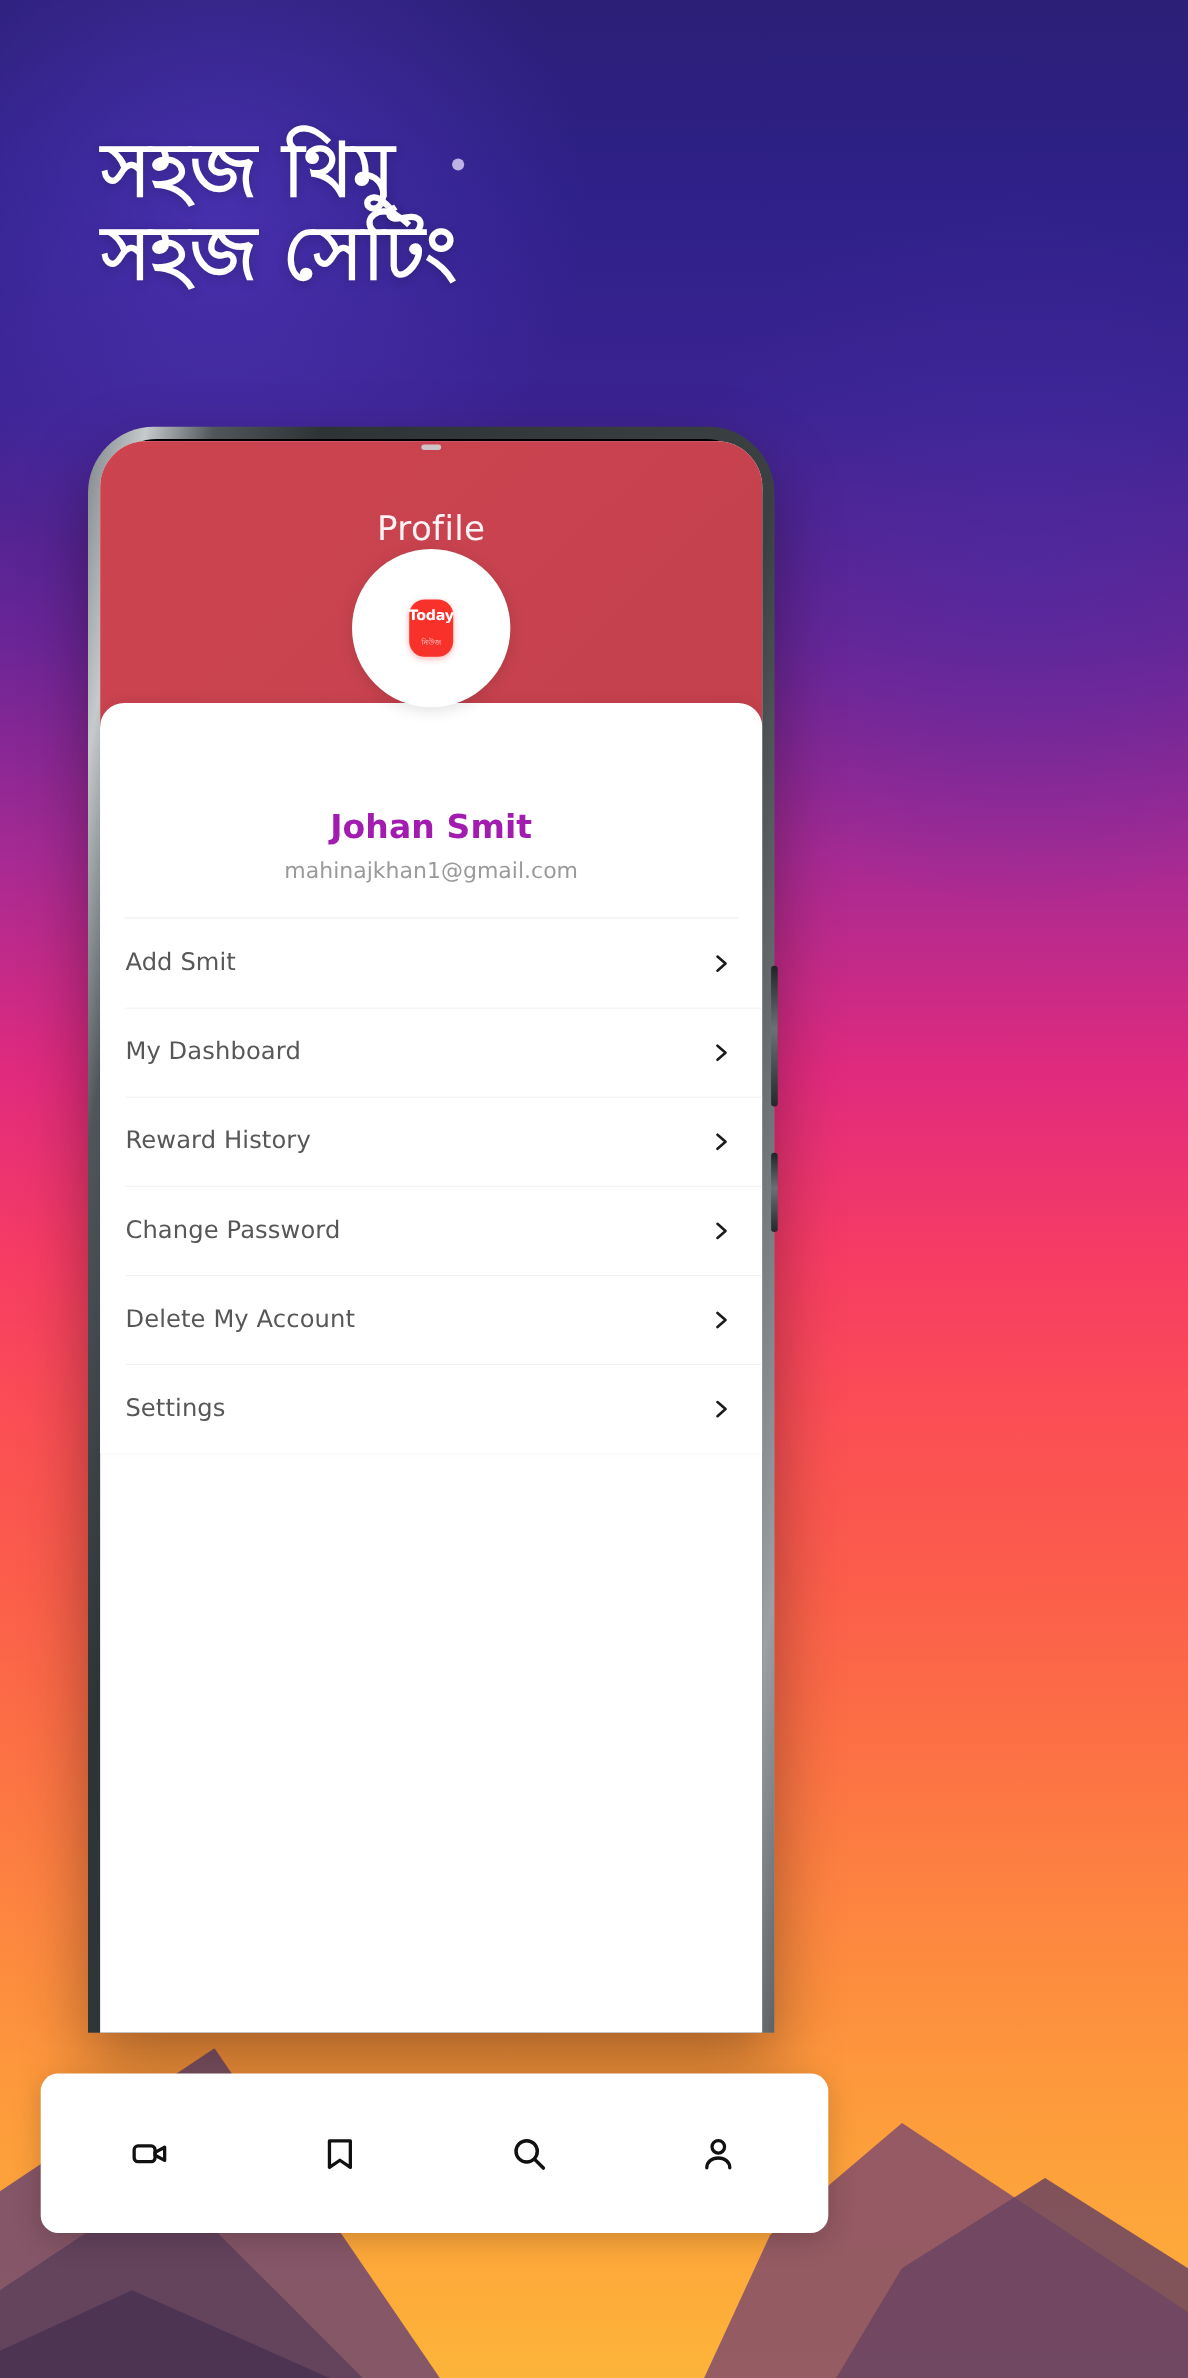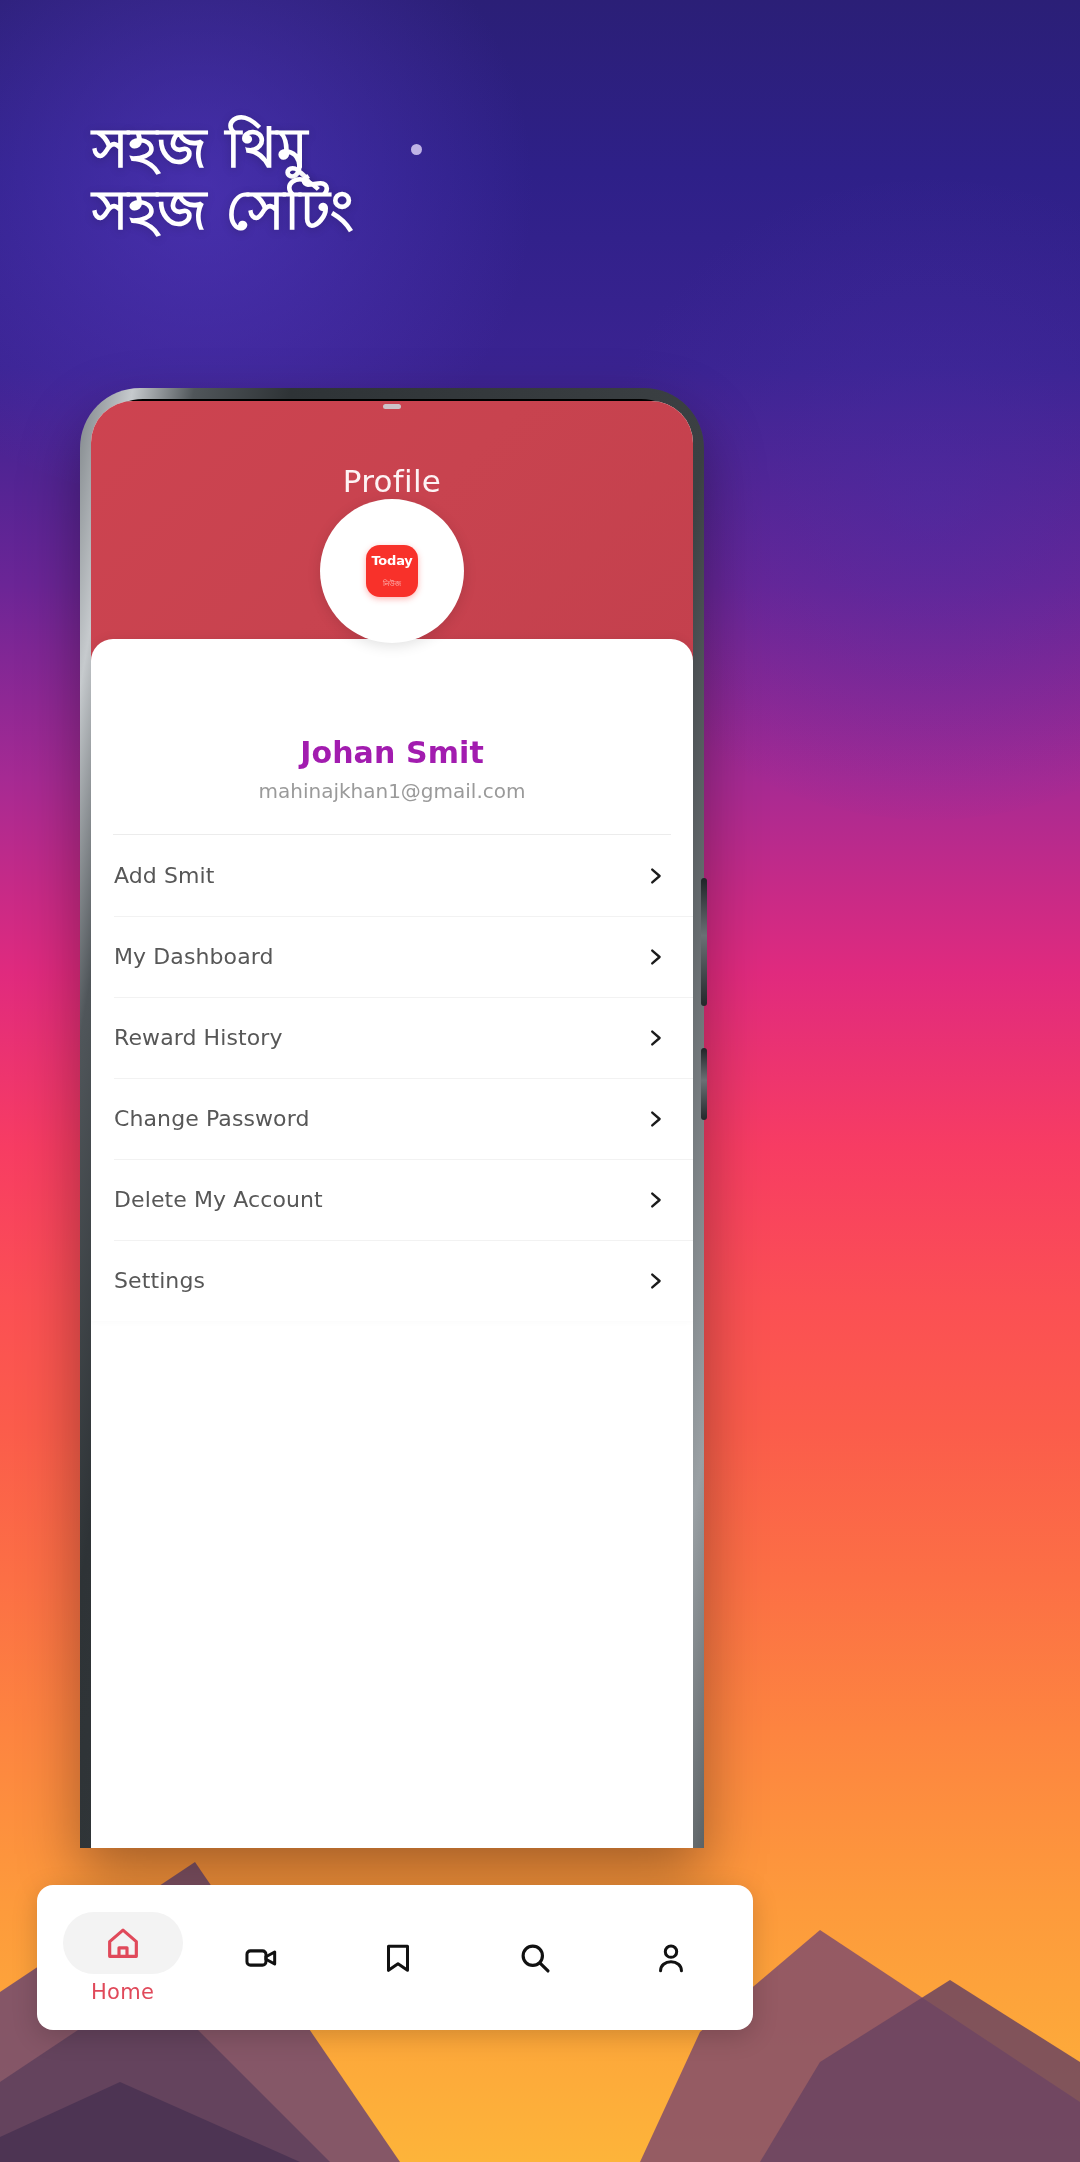--- a/index.html
+++ b/index.html
@@ -47,21 +47,21 @@
   }
 
   
   .mountains { position:absolute; left:0; bottom:0; width:1080px; height:600px; }
 
   
   .headline {
     position:absolute;
     left:92px; top:118px;
     color:#ffffff;
-    font-size:55px;
+    font-size:68px;
     font-weight:700;
     line-height:1.12;
     letter-spacing:0px;
     text-shadow:0 2px 10px rgba(0,0,0,.18);
     white-space:pre-line;
   }
   .headline-dot {
     position:absolute;
     left:411px; top:144px;
     width:11px; height:11px;
@@ -147,21 +147,21 @@
     position:absolute;
     left:50%; top:-140px; transform:translateX(-50%);
     width:144px; height:144px;
     border-radius:50%;
     background:#fff;
     box-shadow:0 3px 14px rgba(0,0,0,.12);
     display:flex; align-items:center; justify-content:center;
     z-index:4;
   }
   .avatar-logo {
-    width:52px; height:52px;
+    width:40px; height:52px;
     border-radius:14px;
     background:#f8312a;
     display:flex; flex-direction:column;
     align-items:center; justify-content:center;
     box-shadow:0 2px 6px rgba(248,49,42,.35);
   }
   .avatar-logo .lg1 {
     color:#fff; font-size:13px; font-weight:700; line-height:1;
     letter-spacing:-.2px;
   }
@@ -337,29 +337,20 @@
             </svg>
           </div>
 
         </div>
       </div>
     </div>
   </div>
 
   <div class="bottom-nav">
 
-    <div class="nav-item home">
-      <div class="nav-pill">
-        <svg width="40" height="40" viewBox="0 0 24 24" fill="none" stroke="#e0495a" stroke-width="1.9" stroke-linecap="round" stroke-linejoin="round">
-          <path d="M4 11.2 12 4.3l8 6.9V20H4z"></path>
-          <path d="M9.6 20v-5.1h4.8V20"></path>
-        </svg>
-      </div>
-      <span class="nav-label">Home</span>
-    </div>
 
     <div class="nav-item">
       <div class="nav-plain">
         <svg width="38" height="38" viewBox="0 0 24 24" fill="none" stroke="#111" stroke-width="1.9" stroke-linecap="round" stroke-linejoin="round">
           <rect x="2.5" y="7.5" width="12" height="9" rx="2.2"></rect>
           <path d="M14.5 11.2 20 8.2v7.6l-5.5-3z"></path>
         </svg>
       </div>
     </div>
 

